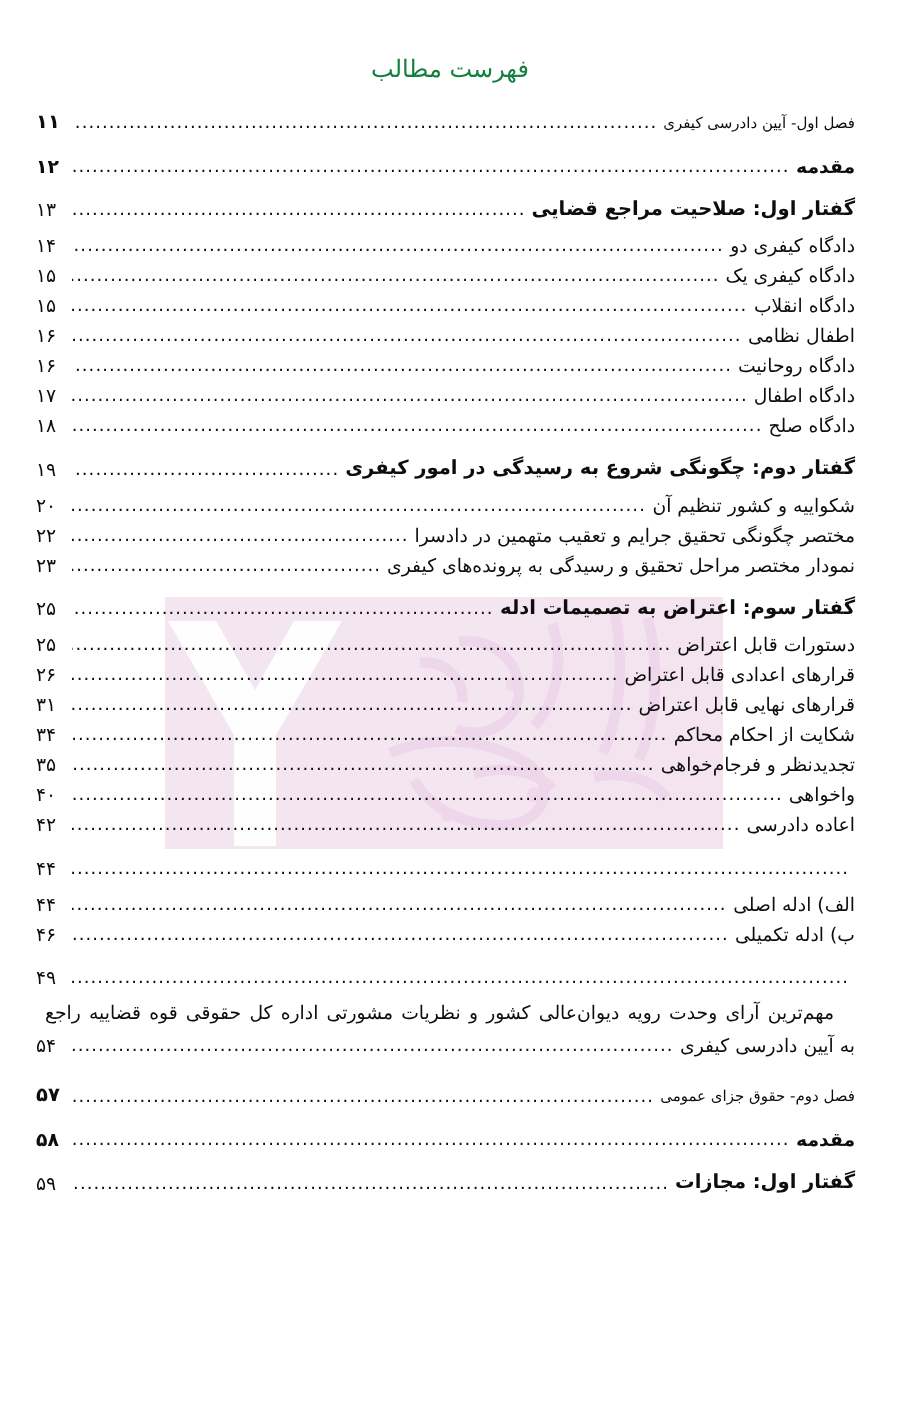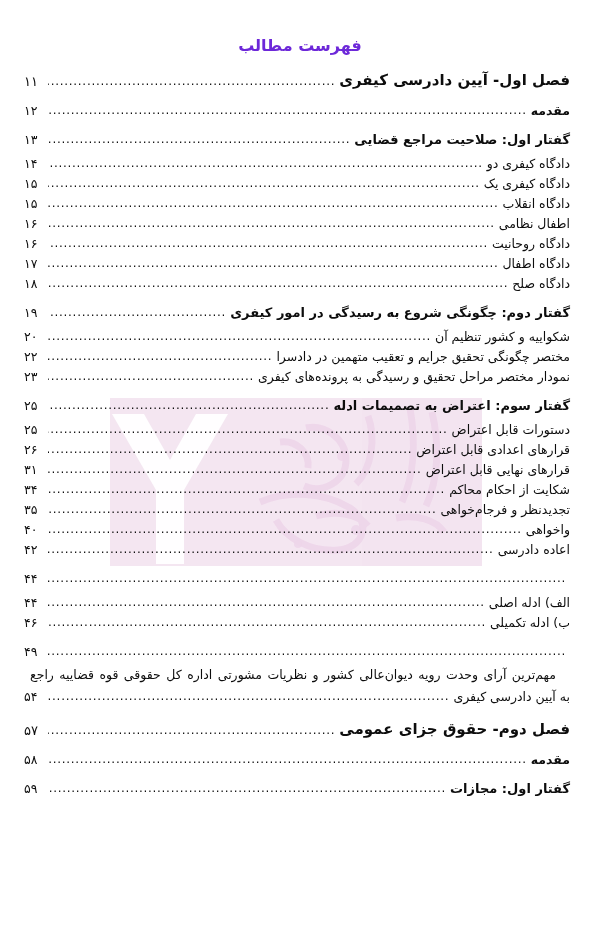--- a/index.html
+++ b/index.html
@@ -40,22 +40,22 @@
   #watermark svg { position: absolute; inset: 0; }
 
   
   #doc-title {
     position: absolute;
     top: 36px;
     left: 0;
     width: 100%;
     text-align: center;
     font-size: 16px;
-    font-weight: bold;
-    color: #6d28d9;
+    font-weight: normal;
+    color: #15803d;
     letter-spacing: 0px;
     z-index: 3;
   }
 
   
   #toc {
     position: absolute;
     top: 72px;
     left: 0;
     right: 0;
@@ -100,28 +100,28 @@
   .toc-page {
     flex: 0 0 auto;
     font-size: 12.5px;
     text-align: left;
     min-width: 20px;
     direction: ltr;
     unicode-bidi: embed;
   }
 
   
-  .lvl-chapter .toc-label { font-weight: bold; font-size: 15px; }
-  .lvl-chapter .toc-page  { font-weight: normal; font-size: 13px; }
+  .lvl-chapter .toc-label { font-weight: normal; font-size: 10px; }
+  .lvl-chapter .toc-page  { font-weight: bold; font-size: 13px; }
 
   .lvl-section .toc-label { font-weight: bold; font-size: 13px; }
   .lvl-section .toc-page  { font-weight: normal; font-size: 12.5px; }
 
   .lvl-heading .toc-label { font-weight: bold; font-size: 12.5px; text-align: center; }
-  .lvl-heading .toc-page  { font-weight: normal; font-size: 12.5px; }
+  .lvl-heading .toc-page  { font-weight: bold; font-size: 12.5px; }
 
   .lvl-item .toc-label { font-weight: normal; font-size: 12.5px; }
 
   
   .sp-lg { margin-top: 18px; }
   .sp-md { margin-top: 13px; }
   .sp-sm { margin-top: 8px; }
   .sp-xs { margin-top: 4px; }
 
   

